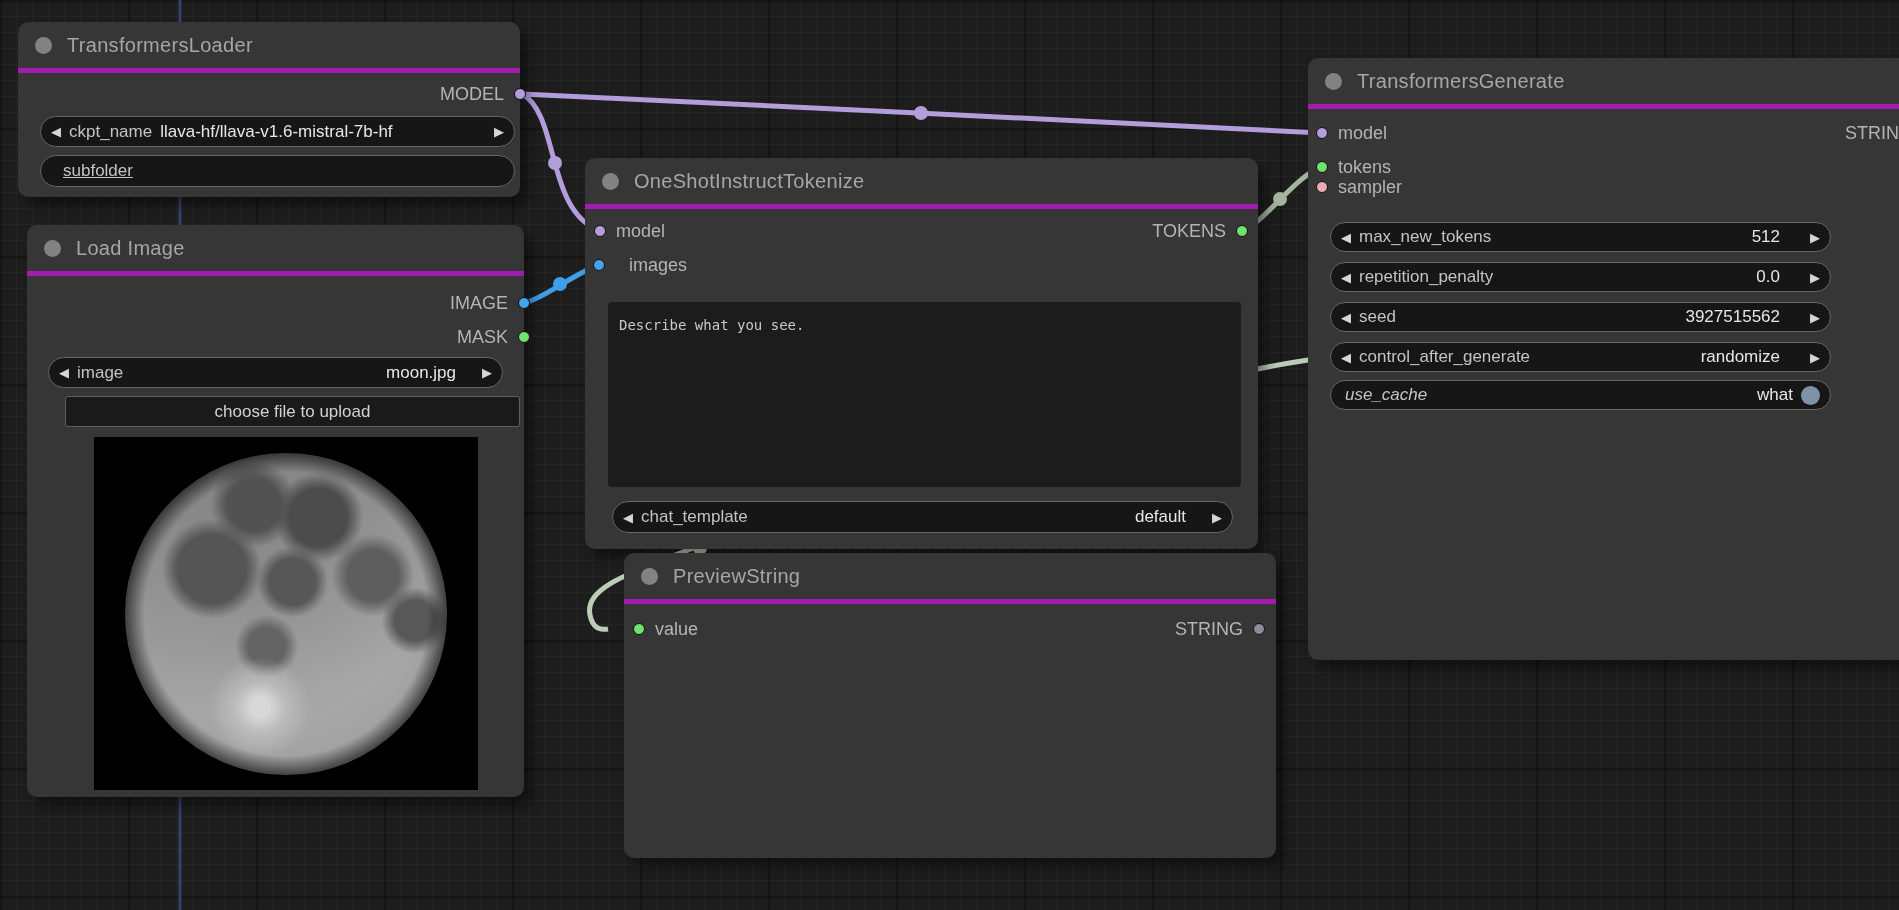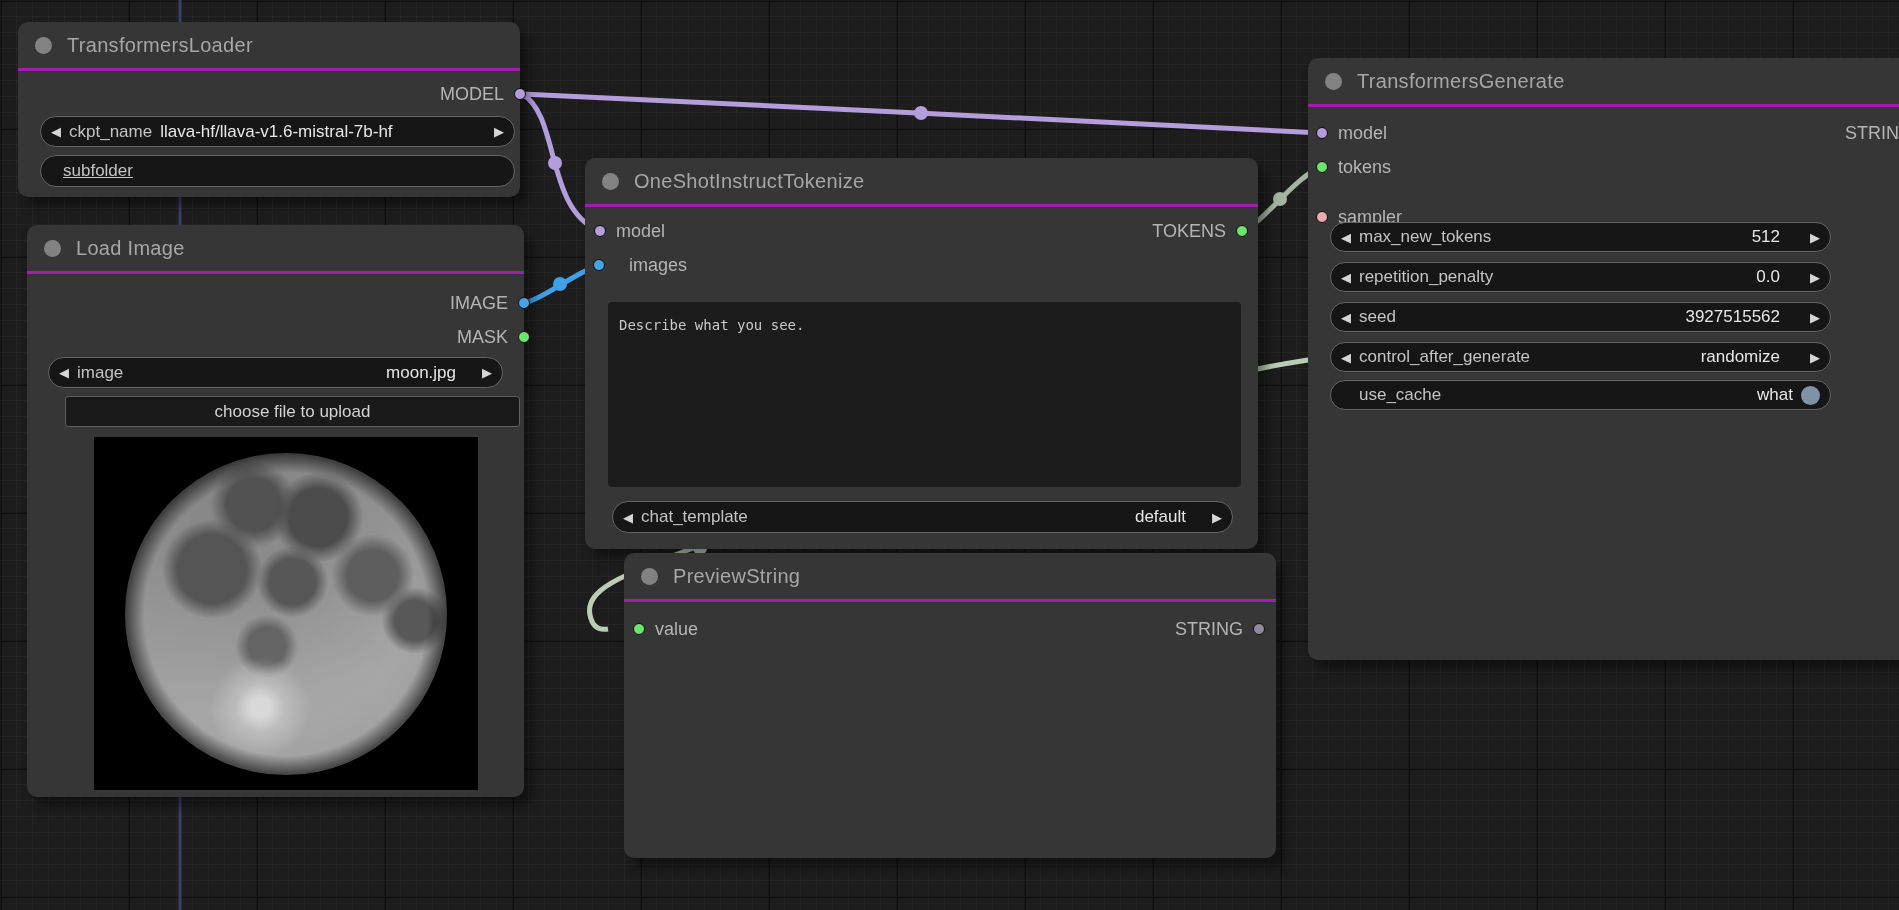--- a/index.html
+++ b/index.html
@@ -14,21 +14,21 @@
     background-size:16px 16px,16px 16px,128px 128px,128px 128px;
     font-family:"Liberation Sans",sans-serif;
   }
   #wires{position:absolute;left:0;top:0;z-index:1;pointer-events:none;}
   .node{
     position:absolute;z-index:2;background:#363636;border-radius:10px;
     box-shadow:8px 9px 12px rgba(0,0,0,.42);color:#b2b2b2;
   }
   .title{
     height:46px;display:flex;align-items:center;gap:15px;padding-left:17px;
-    border-bottom:3px solid #a21caf;border-radius:10px 10px 0 0;
+    border-bottom:5px solid #a21caf;border-radius:10px 10px 0 0;
     font-size:20px;color:#a6a6a6;letter-spacing:.3px;white-space:nowrap;
   }
   .tdot{width:17px;height:17px;border-radius:50%;background:#828282;flex:0 0 auto;}
   .slot{position:absolute;height:28px;display:flex;align-items:center;gap:10px;font-size:18px;color:#b4b4b4;white-space:nowrap;}
   .slot.out{flex-direction:row-reverse;}
   .pdot{width:12px;height:12px;border-radius:50%;border:1px solid #101010;box-sizing:border-box;flex:0 0 auto;}
   .widget{
     position:absolute;display:flex;align-items:center;box-sizing:border-box;
     background:#161616;border:1px solid #666;border-radius:16px;
     font-size:17px;padding:0 10px;gap:8px;white-space:nowrap;
@@ -184,21 +184,21 @@
       <span>TransformersGenerate</span>
     </div>
     <div class="slot" style="top:61px;left:8px;">
       <span class="pdot" style="background-color: rgb(179, 157, 219);"></span>
       <span>model</span>
     </div>
     <div class="slot" style="top:95px;left:8px;">
       <span class="pdot" style="background-color: rgb(111, 227, 111);"></span>
       <span>tokens</span>
     </div>
-    <div class="slot" style="top:145px;left:8px;">
+    <div class="slot" style="top:115px;left:8px;">
       <span class="pdot" style="background-color: rgb(237, 170, 180);"></span>
       <span>sampler</span>
     </div>
     <div class="slot out" style="top:61px;right:10px;">
       <span class="pdot" style="background-color: rgb(111, 227, 111);"></span>
       <span>STRING</span>
     </div>
 
     <div class="widget" style="left:22px;top:164px;width:501px;height:30px;">
       <span class="arr">◀</span>
@@ -222,20 +222,20 @@
       <span class="arr" style="margin-left:22px;">▶</span>
     </div>
     <div class="widget" style="left:22px;top:284px;width:501px;height:30px;">
       <span class="arr">◀</span>
       <span class="wlabel">control_after_generate</span>
       <span class="spacer"></span>
       <span class="wvalue">randomize</span>
       <span class="arr" style="margin-left:22px;">▶</span>
     </div>
     <div class="widget" style="left:22px;top:322px;width:501px;height:30px;">
-      <span class="wlabel" style="margin-left:18px;">use_cache</span>
+      <span class="wlabel" style="margin-left:4px;font-style:italic;">use_cache</span>
       <span class="spacer"></span>
       <span class="wvalue">what</span>
       <span class="toggle" style="background-color: rgb(126, 147, 168);"></span>
     </div>
   </section>
 
 </div>
 
 </body></html>

